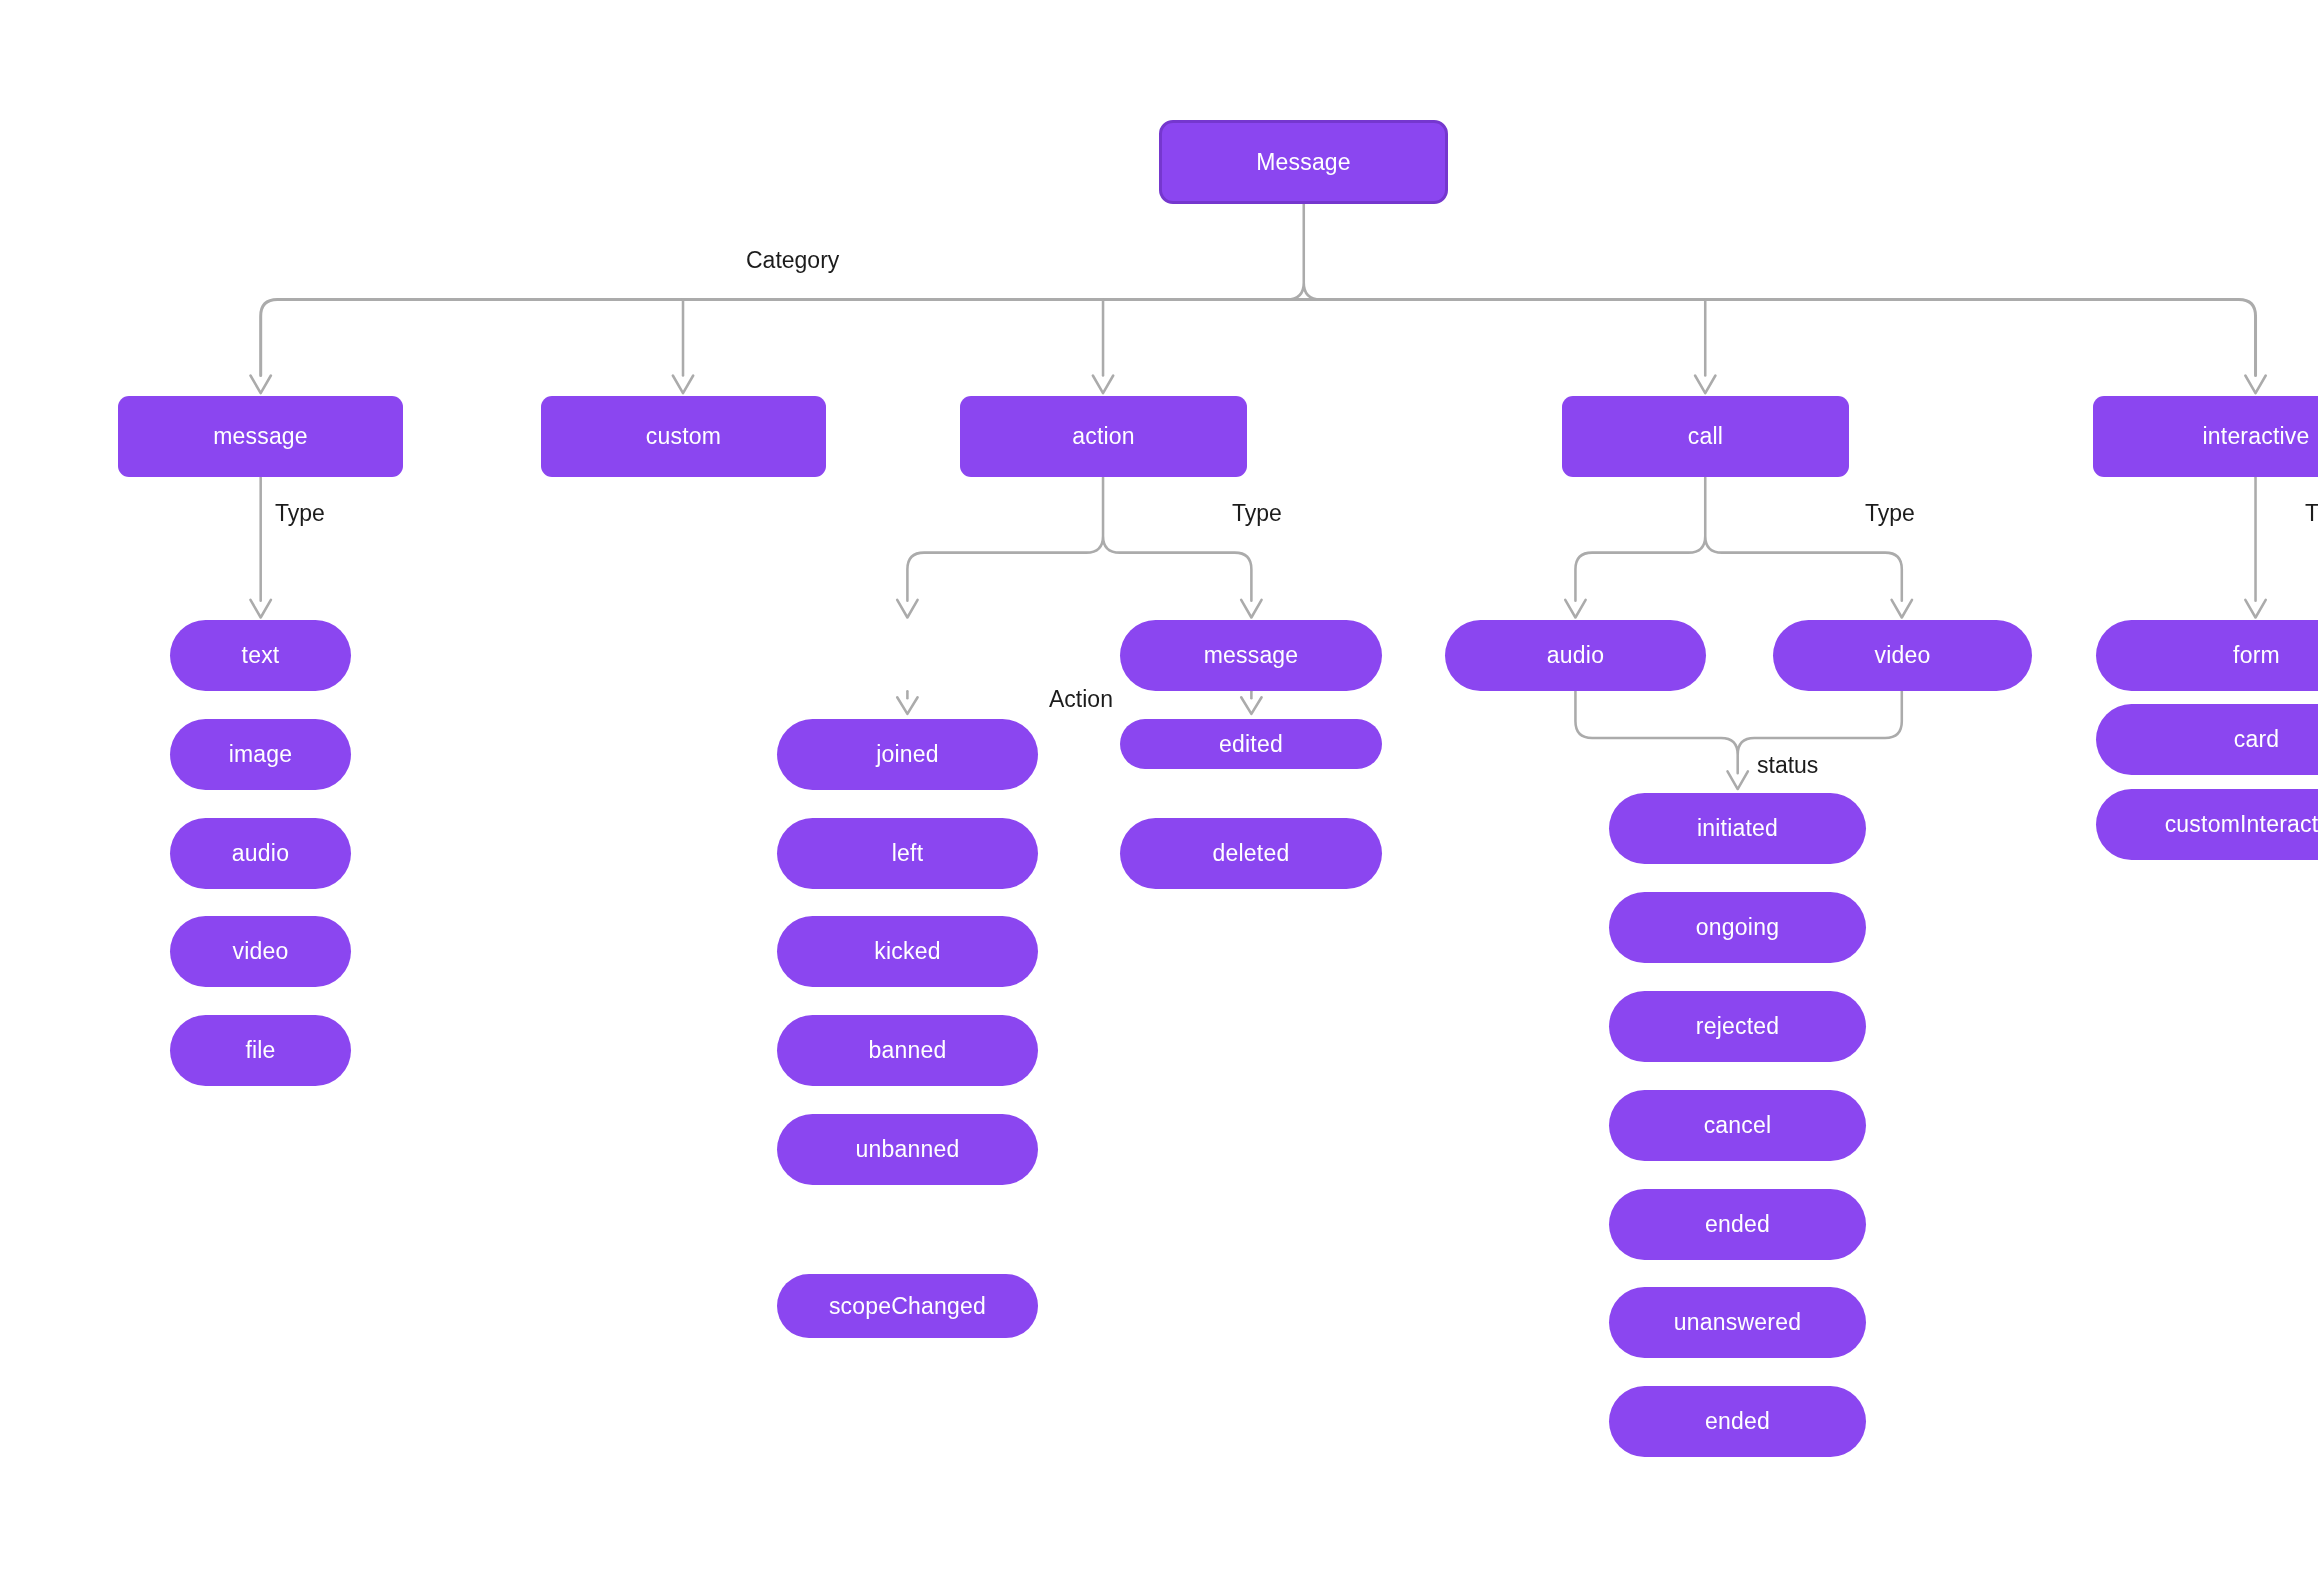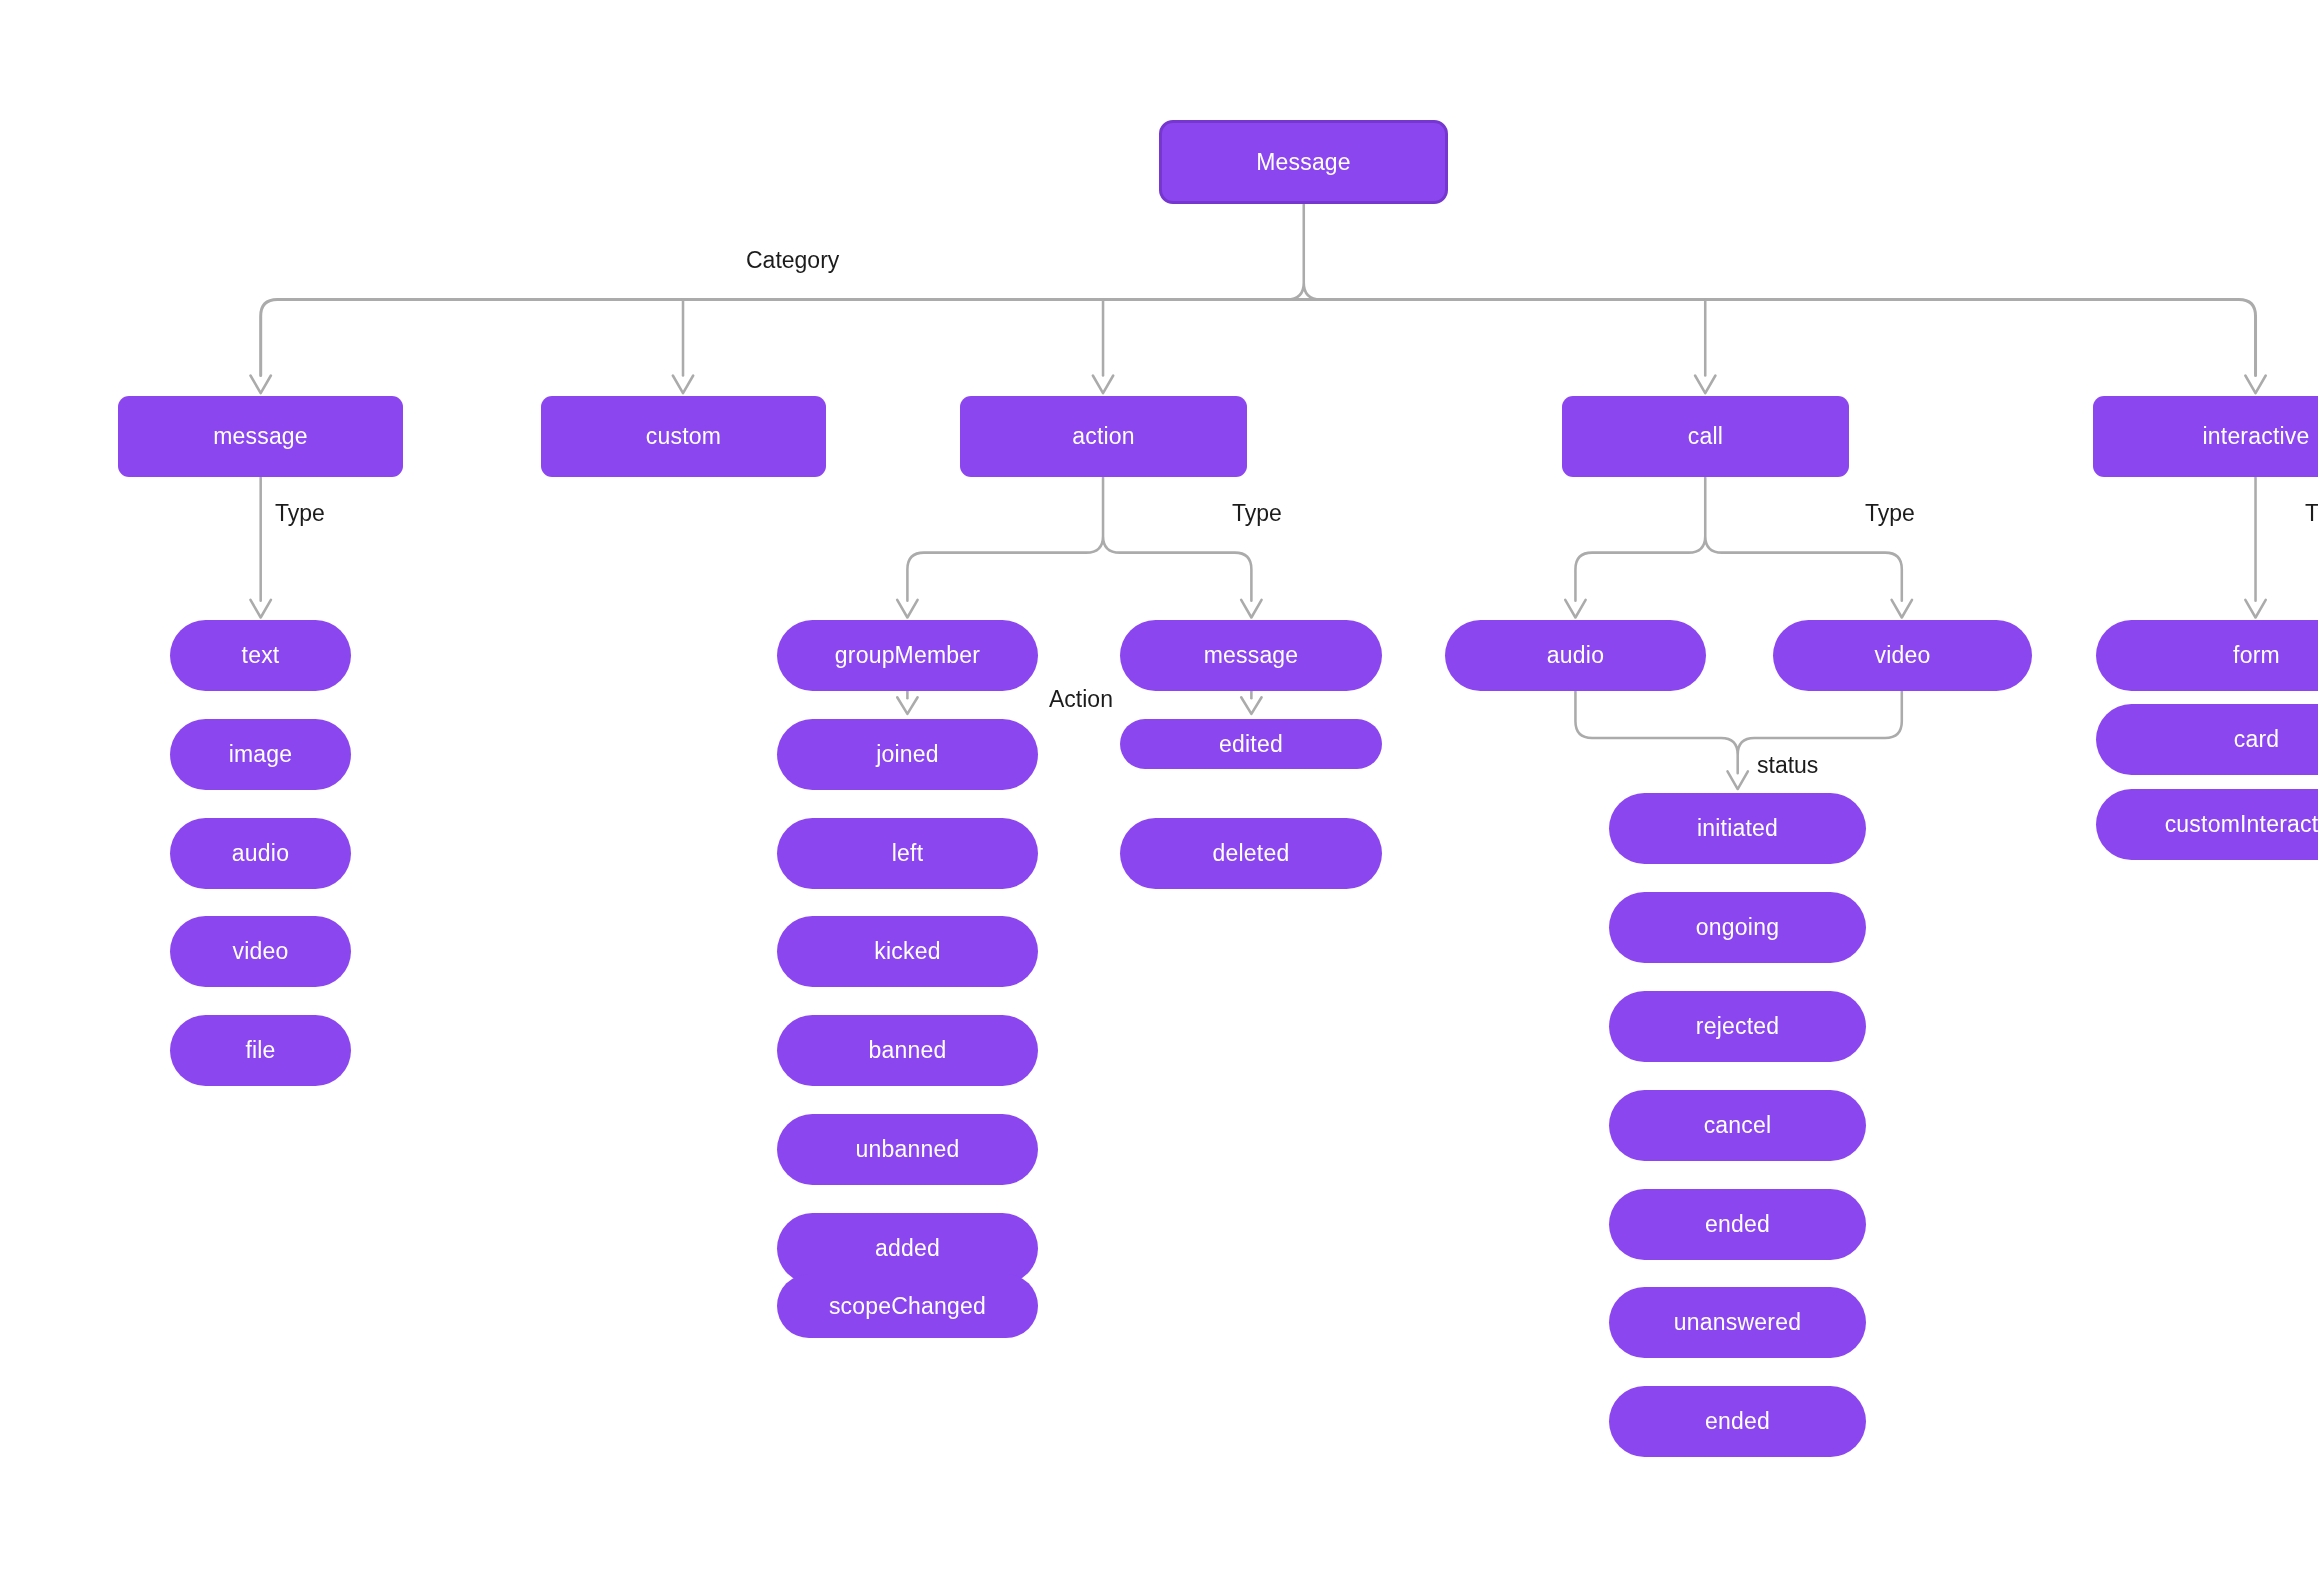--- a/index.html
+++ b/index.html
@@ -123,29 +123,27 @@
   <div class="node" style="left:960px; top:396px; width:287px; height:81px;">action</div>
   <div class="node" style="left:1562px; top:396px; width:287px; height:81px;">call</div>
   <div class="node" style="left:2093px; top:396px; width:326px; height:81px;">interactive</div>
 
   <div class="node pill" style="left:170px; top:620px; width:181px; height:71px;">text</div>
   <div class="node pill" style="left:170px; top:719px; width:181px; height:71px;">image</div>
   <div class="node pill" style="left:170px; top:818px; width:181px; height:71px;">audio</div>
   <div class="node pill" style="left:170px; top:916px; width:181px; height:71px;">video</div>
   <div class="node pill" style="left:170px; top:1015px; width:181px; height:71px;">file</div>
 
-  <div class="node pill" style="left:777px; top:620px; width:261px; height:71px;">groupMember</div>
   <div class="node pill" style="left:1120px; top:620px; width:262px; height:71px;">message</div>
 
   <div class="node pill" style="left:777px; top:719px; width:261px; height:71px;">joined</div>
   <div class="node pill" style="left:777px; top:818px; width:261px; height:71px;">left</div>
   <div class="node pill" style="left:777px; top:1015px; width:261px; height:71px;">banned</div>
   <div class="node pill" style="left:777px; top:916px; width:261px; height:71px;">kicked</div>
   <div class="node pill" style="left:777px; top:1114px; width:261px; height:71px;">unbanned</div>
-  <div class="node pill" style="left:777px; top:1213px; width:261px; height:71px;">added</div>
   <div class="node pill" style="left:777px; top:1240px; width:261px; height:64px;margin-top:34px;">scopeChanged</div>
 
   <div class="node pill" style="left:1120px; top:719px; width:262px; height:50px;">edited</div>
   <div class="node pill" style="left:1120px; top:818px; width:262px; height:71px;">deleted</div>
 
   <div class="node pill" style="left:1445px; top:620px; width:261px; height:71px;">audio</div>
   <div class="node pill" style="left:1773px; top:620px; width:259px; height:71px;">video</div>
 
   <div class="node pill" style="left:1609px; top:793px; width:257px; height:71px;">initiated</div>
   <div class="node pill" style="left:1609px; top:892px; width:257px; height:71px;">ongoing</div>

